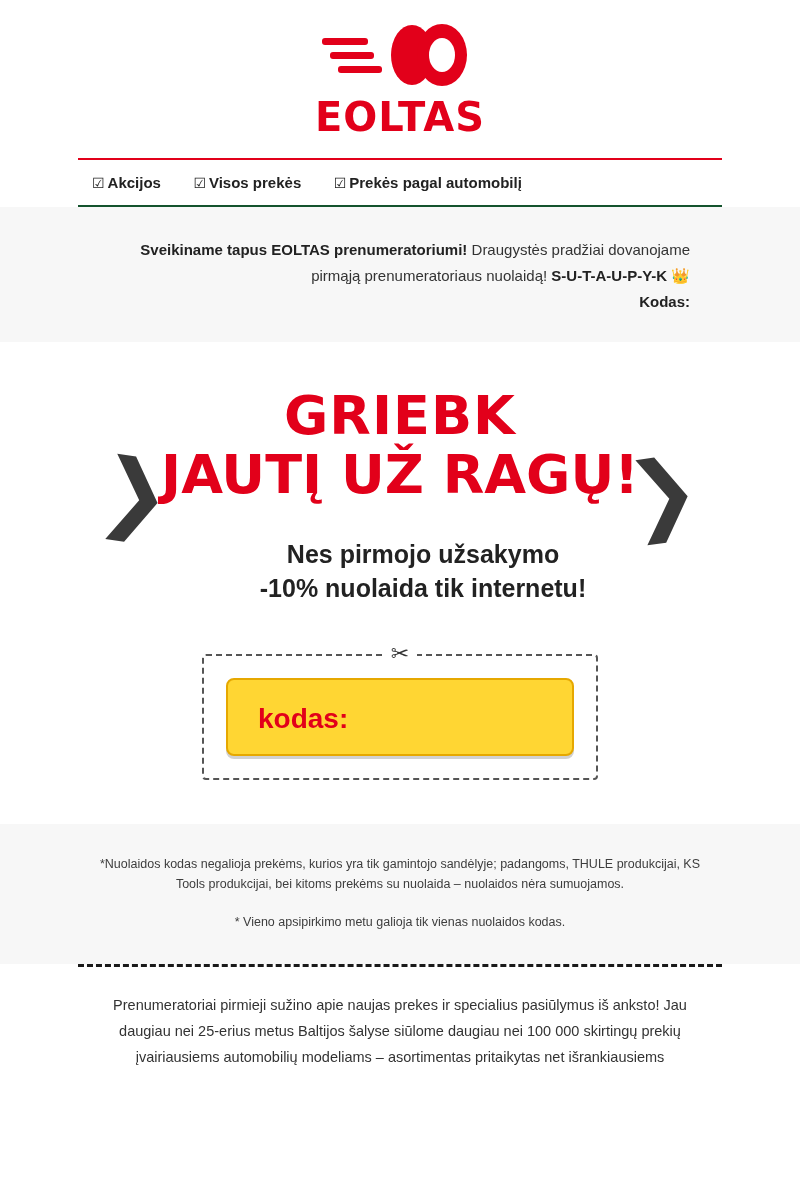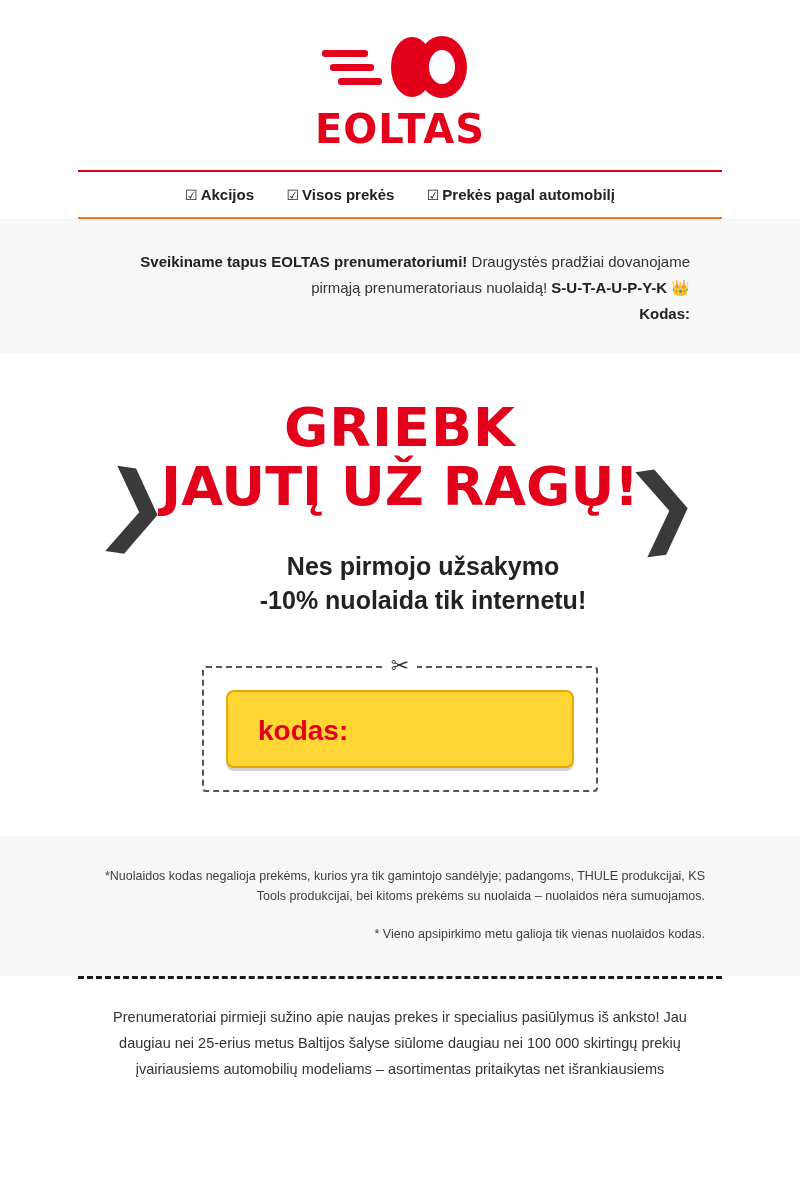--- a/index.html
+++ b/index.html
@@ -8,21 +8,21 @@
     padding: 0;
     background: #ffffff;
     font-family: "Liberation Sans", sans-serif;
   }
   body {
     width: 800px;
     min-height: 1200px;
   }
   .email-wrap {
     width: 800px;
-    margin: 12px auto;
+    margin: 0 auto;
     background: #ffffff;
   }
 
   
   .logo-block {
     padding: 22px 0 18px 0;
     text-align: center;
   }
   .logo-mark {
     display: block;
@@ -36,23 +36,23 @@
     font-weight: bold;
     letter-spacing: 1px;
     color: #e2001a;
     font-family: "DejaVu Sans", sans-serif;
   }
 
   
   .nav-band {
     margin: 0 78px;
     border-top: 2px solid #e2001a;
-    border-bottom: 2px solid #f97316;
+    border-bottom: 2px solid #14532d;
     padding: 14px 0 13px 0;
-    text-align: center;
+    text-align: left;
   }
   .nav-band .nav-item {
     display: inline-block;
     margin: 0 14px;
     font-size: 15px;
     font-weight: bold;
     color: #222222;
     text-decoration: none;
     white-space: nowrap;
   }
@@ -164,21 +164,21 @@
   
   .fineprint {
     margin-top: 44px;
     background: #f7f7f7;
     padding: 30px 95px 26px 95px;
     text-align: center;
     font-size: 12.5px;
     line-height: 1.62;
     color: #3d3d3d;
   }
-  .fineprint p { margin: 0 0 18px 0; text-align: right; }
+  .fineprint p { margin: 0 0 18px 0; }
   .fineprint p:last-child { margin-bottom: 6px; }
 
   .dashed-sep {
     margin: 0 78px;
     border-top: 3px dashed #1a1a1a;
     height: 0;
   }
 
   
   .footer-text {

